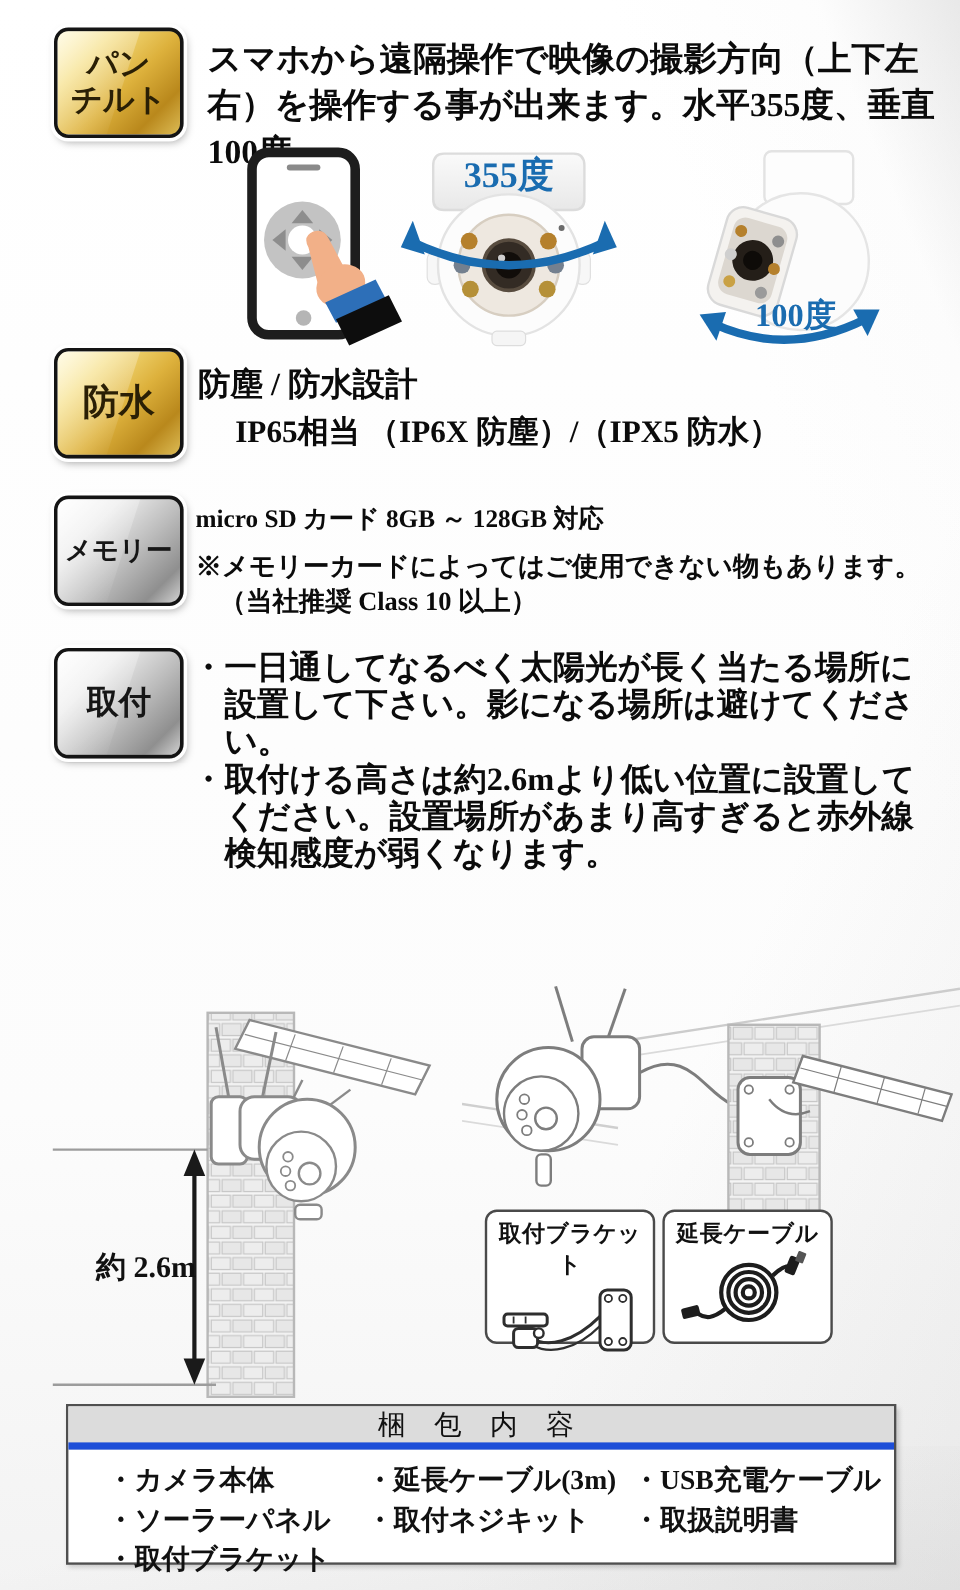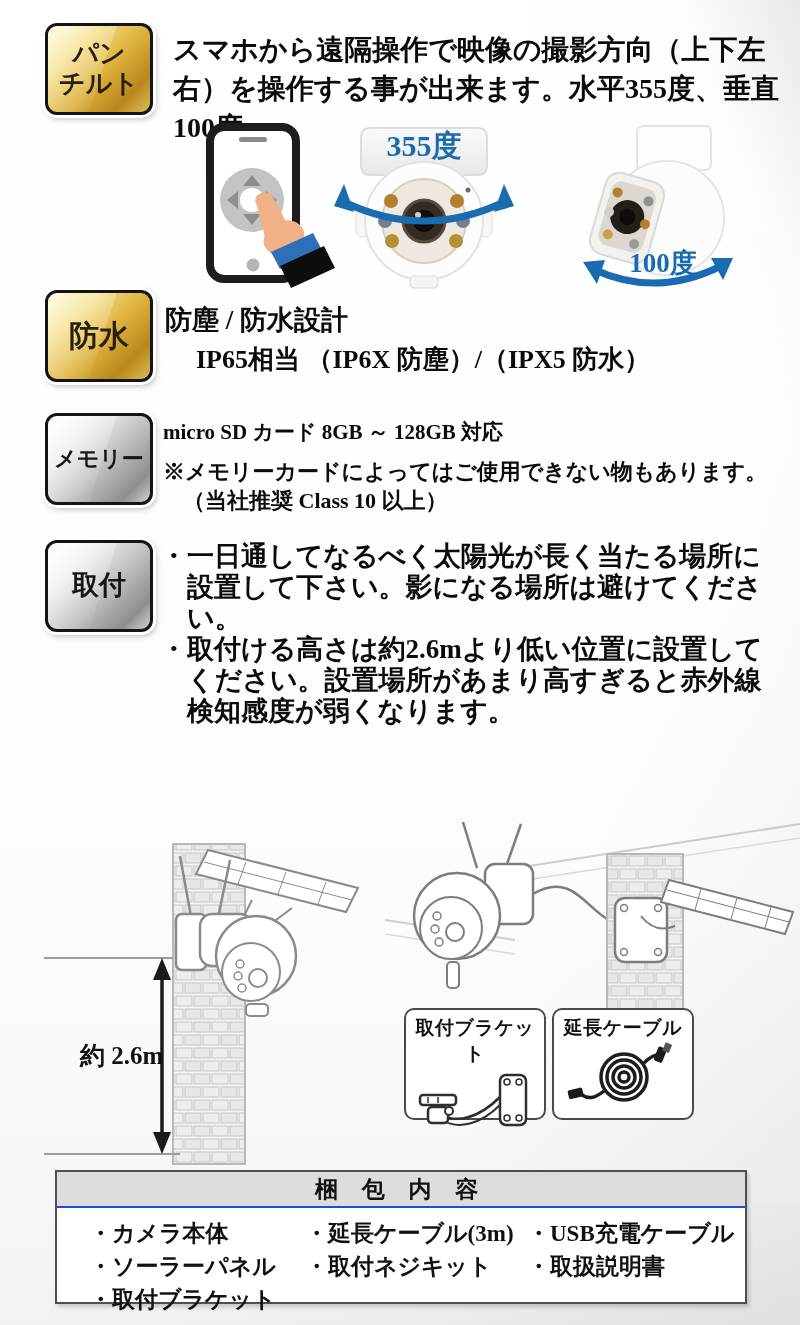--- a/index.html
+++ b/index.html
@@ -59,23 +59,23 @@
 
   
   .illus-box { position:absolute; top:1008px; width:142px; height:112px;
     background:#fff; border:2.5px solid #4a4a4a; border-radius:10px; text-align:center; }
   .box-bracket { left:404px; } .box-cable { left:552px; }
   .box-title { font-size:19px; font-weight:bold; margin-top:5px; letter-spacing:.5px; }
 
   
   .package-table { position:absolute; left:55px; top:1170px; width:692px; height:134px;
     background:#fff; border:2px solid #4f4f4f; box-shadow:2px 3px 4px rgba(0,0,0,.18); }
-  .package-header { height:36px; background:#dcdcdc; border-bottom:2px solid #1d4ed8;
+  .package-header { height:36px; background:#dcdcdc; border-bottom:6px solid #1d4ed8;
     display:flex; align-items:center; justify-content:center;
-    font-size:23px; font-weight:bold; letter-spacing:9px; }
+    font-size:23px; font-weight:normal; letter-spacing:9px; }
   .package-body { position:relative; height:96px; }
   .pkg-col { position:absolute; top:9px; }
   .pkg-col.c1 { left:32px; } .pkg-col.c2 { left:248px; } .pkg-col.c3 { left:470px; }
   .pkg-item { font-size:23px; font-weight:bold; line-height:33px; white-space:nowrap; }
 </style>
 </head>
 <body>
 
 <div class="page">
   <div class="shade shade-bottom"></div>

